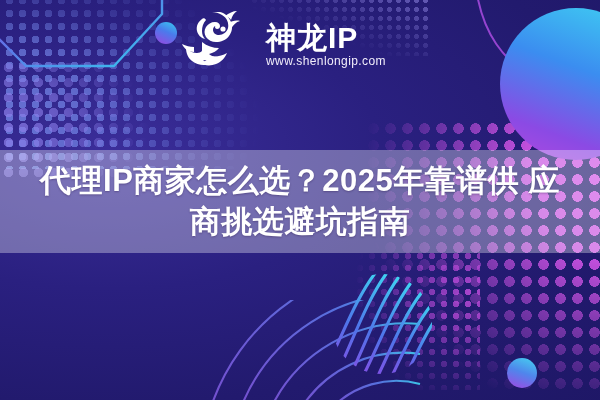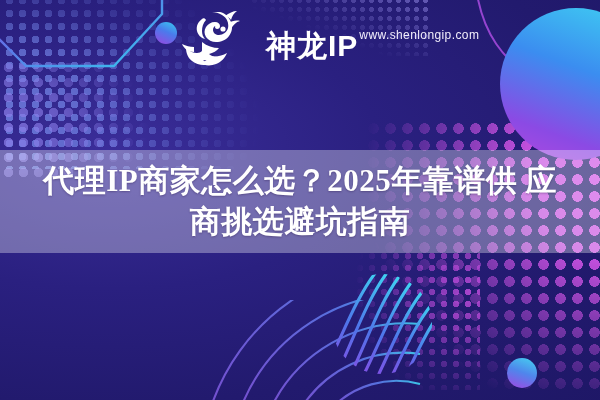--- a/index.html
+++ b/index.html
@@ -133,21 +133,21 @@
   
   .logo {
     position: absolute;
     left: 176px;
     top: 6px;
     display: flex;
     align-items: center;
     gap: 12px;
   }
   .logo-mark { width: 78px; height: 78px; flex: none; }
-  .logo-text { display: flex; flex-direction: row; gap: 1px; }
+  .logo-text { display: flex; flex-direction: column; gap: 1px; }
   .logo-name {
     color: #ffffff;
     font-size: 30px;
     font-weight: bold;
     letter-spacing: 1px;
     line-height: 1.1;
   }
   .logo-url {
     color: #f2eefb;
     font-size: 12px;
@@ -159,21 +159,20 @@
   .title-band {
     position: absolute;
     left: 0;
     top: 150px;
     width: 600px;
     height: 103px;
     background: rgba(255, 255, 255, 0.33);
     display: flex;
     align-items: center;
     justify-content: center;
-    font-family: Liberation Serif, serif;
   }
   .title-text {
     width: 540px;
     text-align: center;
     color: #ffffff;
     font-size: 31px;
     font-weight: bold;
     line-height: 1.32;
     letter-spacing: .5px;
     text-shadow: 0 1px 2px rgba(40, 20, 70, .35);

